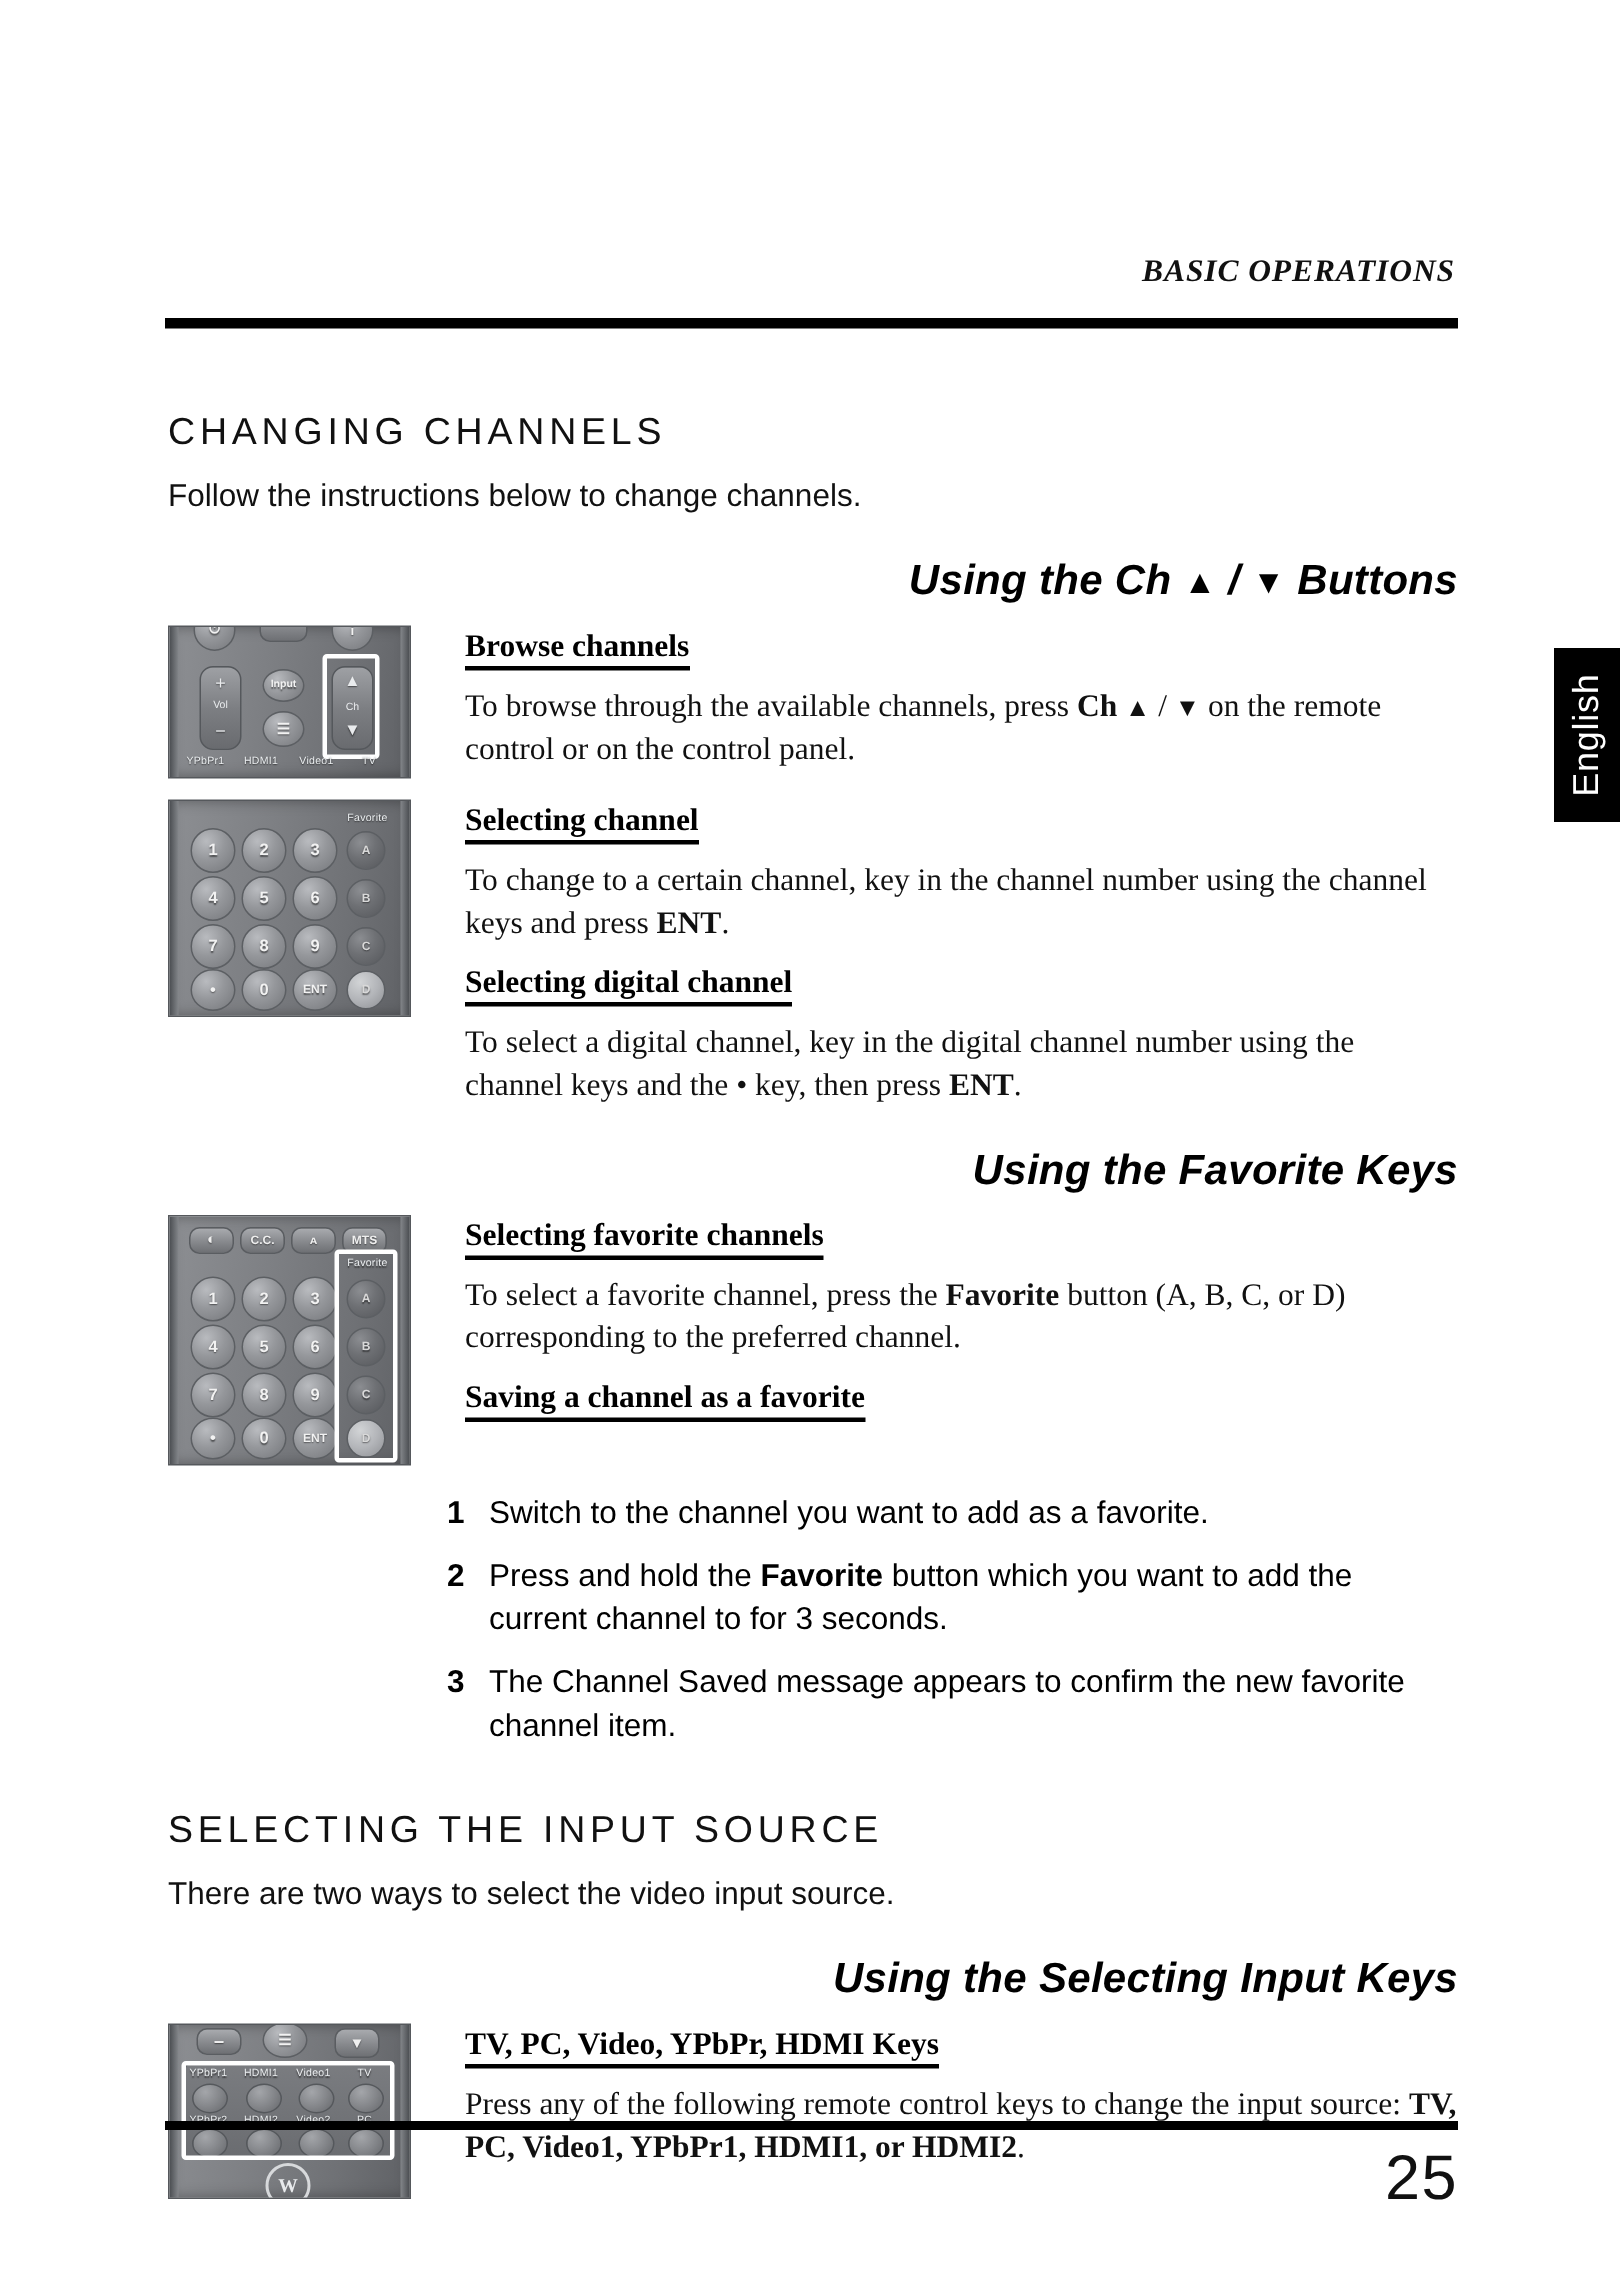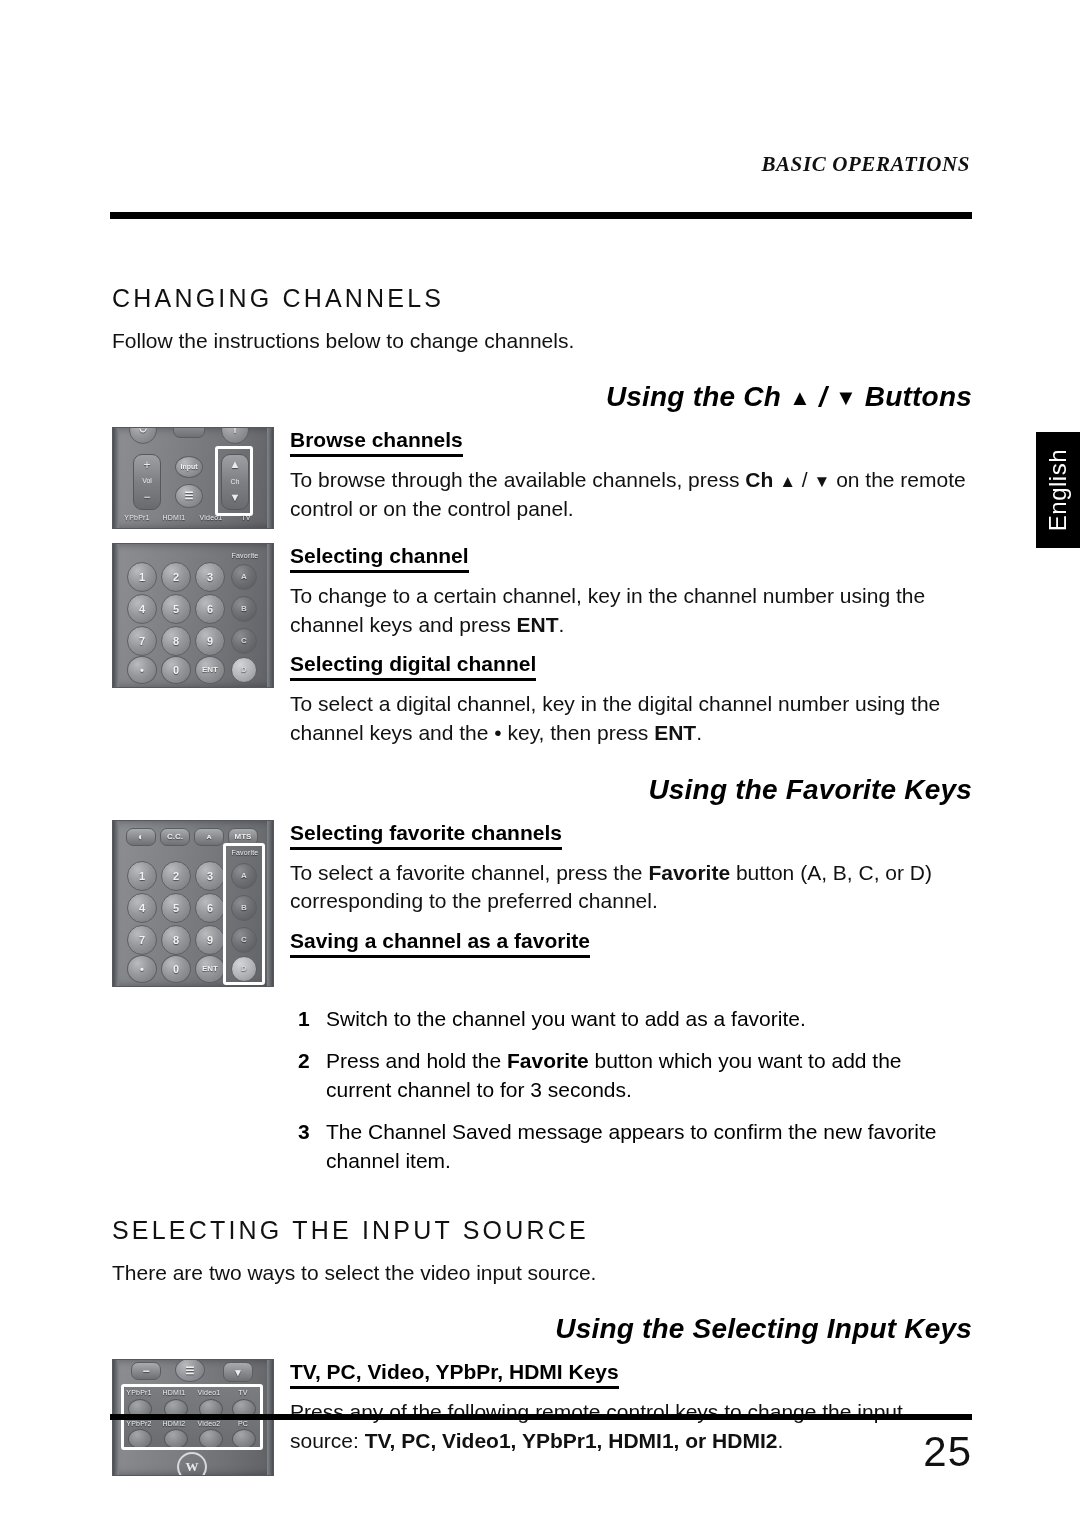--- a/index.html
+++ b/index.html
@@ -18,21 +18,21 @@
 
   
   .page {
     position: absolute;
     inset: 0;
   }
 
   .running-head {
     position: absolute;
     left: 110px;
-    top: 152px;
+    top: 168px;
     width: 860px;
     text-align: right;
     font-family: "Liberation Serif", serif;
     font-style: italic;
     font-weight: 700;
     font-size: 21px;
     letter-spacing: 0.6px;
     color: #111;
   }
 
@@ -83,21 +83,21 @@
     transform: rotate(180deg);
     font-size: 24px;
     letter-spacing: 0.5px;
     line-height: 1;
   }
 
   
   .content {
     position: absolute;
     left: 112px;
-    top: 285px;
+    top: 275px;
     width: 860px;
   }
 
   h1.section {
     margin: 0;
     font-weight: 400;
     font-size: 25px;
     letter-spacing: 3.2px;
     line-height: 1.1;
     color: #111;
@@ -121,21 +121,21 @@
   }
   h2.sub .ar { font-style: normal; font-size: 22px; vertical-align: 1px; }
 
   
   .block {
     display: flex;
     align-items: flex-start;
     margin-top: 14px;
   }
   .block .pic { flex: 0 0 auto; }
-  .block .txt { flex: 1 1 auto; padding-left: 16px; }
+  .block .txt { flex: 1 1 auto; padding-left: 36px; font-family: Liberation Serif, serif; }
 
   h3.hl {
     margin: 0;
     font-weight: 700;
     font-size: 21px;
     line-height: 1.25;
     display: inline-block;
     border-bottom: 3px solid #000;
     padding-bottom: 1px;
     color: #000;

